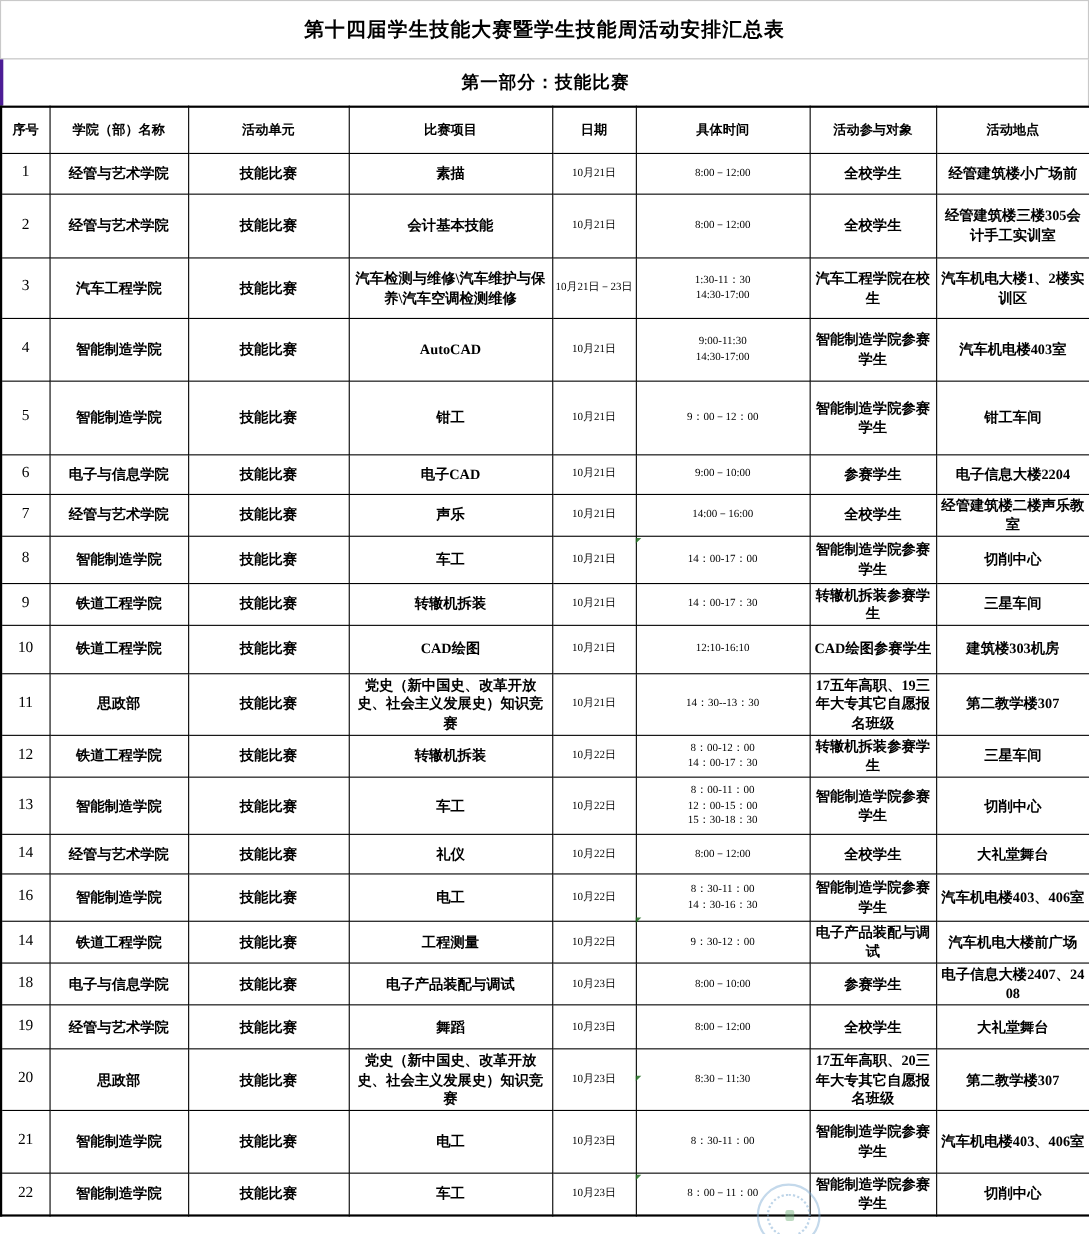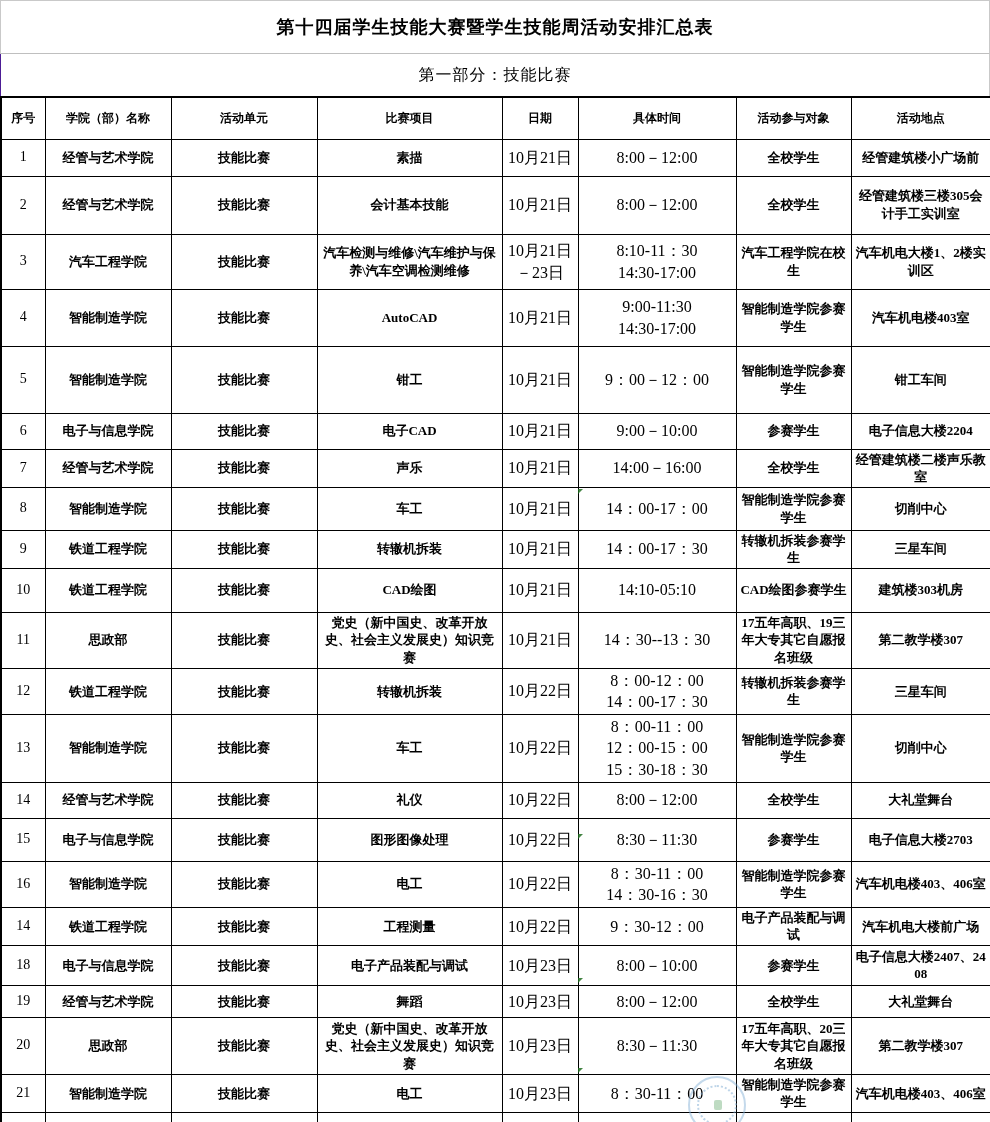--- a/index.html
+++ b/index.html
@@ -9,39 +9,39 @@
     position:relative;
   }
   .doc{position:relative;width:990px;}
   
   .title-block{
     height:52px;border:1px solid #c9c9c9;border-bottom:1px solid #bfbfbf;
     display:flex;align-items:center;justify-content:center;
     font-size:18px;font-weight:700;letter-spacing:1px;
   }
   .subtitle-block{
-    height:42px;border-left:1px solid #4c1d95;border-right:1px solid #c9c9c9;
+    height:42px;border-left:3px solid #4c1d95;border-right:1px solid #c9c9c9;
     display:flex;align-items:center;justify-content:center;
-    font-size:16px;font-weight:400;letter-spacing:1px;
+    font-size:16px;font-weight:700;letter-spacing:1px;
   }
   
   table#skills-table{
     width:990px;border-collapse:collapse;table-layout:fixed;
     border:2px solid #000;
   }
   #skills-table th,#skills-table td{
     border:1px solid #000;text-align:center;vertical-align:middle;
     padding:1px 2px;box-sizing:border-box;
     white-space:pre-line;word-break:break-all;line-height:1.35;
   }
   #skills-table th{font-size:12px;font-weight:700;height:42px;}
   #skills-table td{font-size:13px;font-weight:700;}
   #skills-table td:first-child{font-weight:400;font-size:14px;}
   #skills-table td:nth-child(5),
-  #skills-table td:nth-child(6){font-weight:400;font-size:16px;}
+  #skills-table td:nth-child(6){font-weight:400;font-size:10px;}
   
   tbody tr:nth-child(1){height:37px}  tbody tr:nth-child(2){height:58px}
   tbody tr:nth-child(3){height:55px}  tbody tr:nth-child(4){height:57px}
   tbody tr:nth-child(5){height:67px}  tbody tr:nth-child(6){height:36px}
   tbody tr:nth-child(7){height:36px}  tbody tr:nth-child(8){height:43px}
   tbody tr:nth-child(9){height:33px}  tbody tr:nth-child(10){height:44px}
   tbody tr:nth-child(11){height:56px} tbody tr:nth-child(12){height:35px}
   tbody tr:nth-child(13){height:52px} tbody tr:nth-child(14){height:36px}
   tbody tr:nth-child(15){height:43px} tbody tr:nth-child(16){height:38px}
   tbody tr:nth-child(17){height:35px} tbody tr:nth-child(18){height:40px}
@@ -124,21 +124,21 @@
       <td>8:00－12:00</td>
       <td>全校学生</td>
       <td>经管建筑楼三楼305会计手工实训室</td>
     </tr>
         <tr>
       <td>3</td>
       <td>汽车工程学院</td>
       <td>技能比赛</td>
       <td>汽车检测与维修\汽车维护与保养\汽车空调检测维修</td>
       <td>10月21日－23日</td>
-      <td>8:10-11：30
+      <td>1:30-11：30
 14:30-17:00</td>
       <td>汽车工程学院在校生</td>
       <td>汽车机电大楼1、2楼实训区</td>
     </tr>
         <tr>
       <td>4</td>
       <td>智能制造学院</td>
       <td>技能比赛</td>
       <td>AutoCAD</td>
       <td>10月21日</td>
@@ -196,21 +196,21 @@
       <td>14：00-17：30</td>
       <td>转辙机拆装参赛学生</td>
       <td>三星车间</td>
     </tr>
         <tr>
       <td>10</td>
       <td>铁道工程学院</td>
       <td>技能比赛</td>
       <td>CAD绘图</td>
       <td>10月21日</td>
-      <td>14:10-05:10</td>
+      <td>12:10-16:10</td>
       <td>CAD绘图参赛学生</td>
       <td>建筑楼303机房</td>
     </tr>
         <tr>
       <td>11</td>
       <td>思政部</td>
       <td>技能比赛</td>
       <td>党史（新中国史、改革开放史、社会主义发展史）知识竞赛</td>
       <td>10月21日</td>
       <td>14：30--13：30</td>
@@ -244,30 +244,20 @@
       <td>14</td>
       <td>经管与艺术学院</td>
       <td>技能比赛</td>
       <td>礼仪</td>
       <td>10月22日</td>
       <td>8:00－12:00</td>
       <td>全校学生</td>
       <td>大礼堂舞台</td>
     </tr>
         <tr>
-      <td>15</td>
-      <td>电子与信息学院</td>
-      <td>技能比赛</td>
-      <td>图形图像处理</td>
-      <td>10月22日</td>
-      <td>8:30－11:30</td>
-      <td>参赛学生</td>
-      <td>电子信息大楼2703</td>
-    </tr>
-        <tr>
       <td>16</td>
       <td>智能制造学院</td>
       <td>技能比赛</td>
       <td>电工</td>
       <td>10月22日</td>
       <td>8：30-11：00
 14：30-16：30</td>
       <td>智能制造学院参赛学生</td>
       <td>汽车机电楼403、406室</td>
     </tr>

